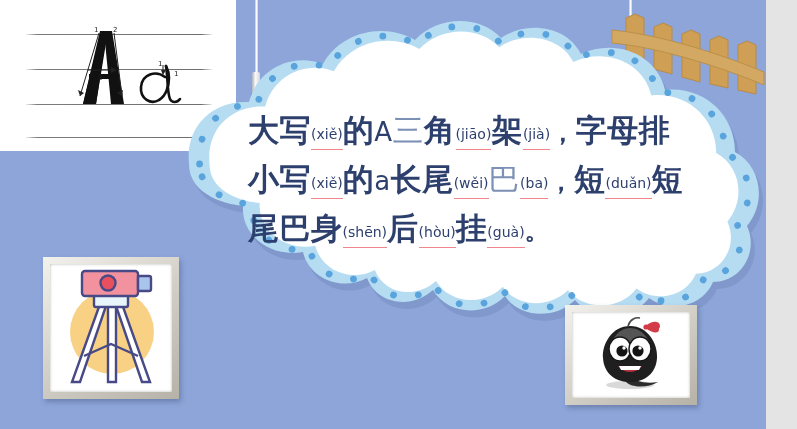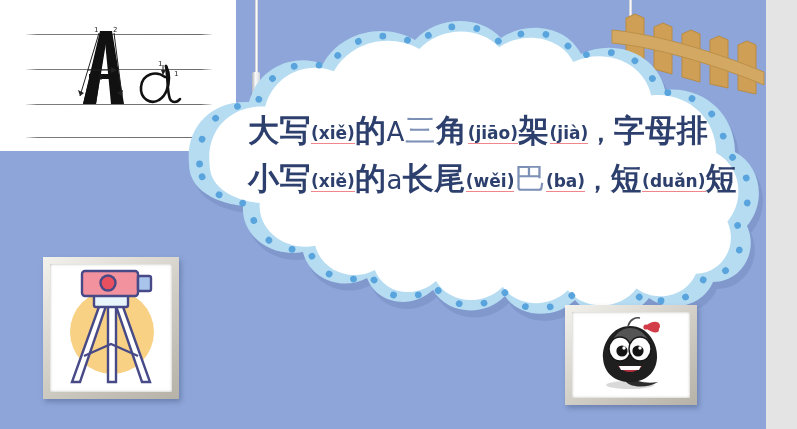--- a/index.html
+++ b/index.html
@@ -60,23 +60,23 @@
     font-weight:700;
     line-height:45px;
     letter-spacing:.5px;
     -webkit-font-smoothing:antialiased;
   }
   .tline{white-space:nowrap;font-size:27px;}
   .han{font-size:31px;}
   .han.faint{color:#7d90b5;font-weight:400;}
   .lat{font-size:26px;font-weight:400;}
   .py{
-    font-size:17px;font-weight:700;
+    font-size:14px;font-weight:400;
     border-bottom:1.5px solid #f0868c;
-    padding-bottom:0;
+    padding-bottom:7px;
     vertical-align:2px;
     letter-spacing:0;
   }
   .punc{font-size:25px;font-weight:700;}
 
   
   .frame{
     position:absolute;
     background:linear-gradient(145deg,#f3f1ec,#cfccc4 55%,#b6b2a8);
     padding:7px;
@@ -197,20 +197,21 @@
 
         <g fill="#5aa4dd">
           <use href="#cloudpath" fill="none" stroke="#5aa4dd" stroke-width="7" stroke-dasharray="0.1 26" stroke-linecap="round" transform="translate(300,152) scale(0.963) translate(-300,-152)"></use>
         </g>
       </svg>
     </div>
 
     <div class="cloud-text" style="color: rgb(45, 63, 109);">
       <div class="tline"><span class="han">大写</span><span class="py" style="border-bottom-color: rgb(240, 134, 140);">(xiě)</span><span class="han">的</span><span class="lat">A</span><span class="han faint">三</span><span class="han">角</span><span class="py" style="border-bottom-color: rgb(240, 134, 140);">(jiāo)</span><span class="han">架</span><span class="py" style="border-bottom-color: rgb(240, 134, 140);">(jià)</span><span class="punc">，</span><span class="han">字母排</span></div>
       <div class="tline"><span class="han">小写</span><span class="py" style="border-bottom-color: rgb(240, 134, 140);">(xiě)</span><span class="han">的</span><span class="lat">a</span><span class="han">长尾</span><span class="py" style="border-bottom-color: rgb(240, 134, 140);">(wěi)</span><span class="han faint">巴</span><span class="py" style="border-bottom-color: rgb(240, 134, 140);">(ba)</span><span class="punc">，</span><span class="han">短</span><span class="py" style="border-bottom-color: rgb(240, 134, 140);">(duǎn)</span><span class="han">短</span></div>
+      <div class="tline"><span class="han">尾巴身</span><span class="py" style="border-bottom-color: rgb(240, 134, 140);">(shēn)</span><span class="han">后</span><span class="py" style="border-bottom-color: rgb(240, 134, 140);">(hòu)</span><span class="han">挂</span><span class="py" style="border-bottom-color: rgb(240, 134, 140);">(guà)</span><span class="punc">。</span></div>
     </div>
 
     <div class="frame frame-tripod">
       <div class="frame-inner">
         <svg class="fit" viewBox="0 0 122 128">
           <circle cx="62" cy="68" r="42" fill="#f8d184"></circle>
 
           <g stroke="#474a87" stroke-width="2.4" fill="#ffffff">
             <path d="M50,40 L22,118 L30,118 L56,42 Z"></path>
             <path d="M72,40 L100,118 L92,118 L66,42 Z"></path>

